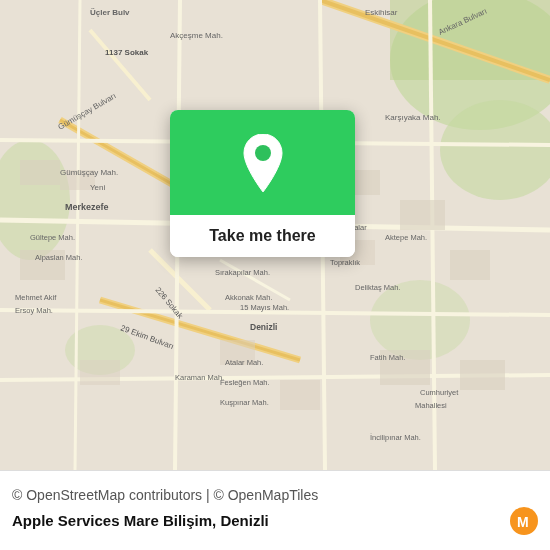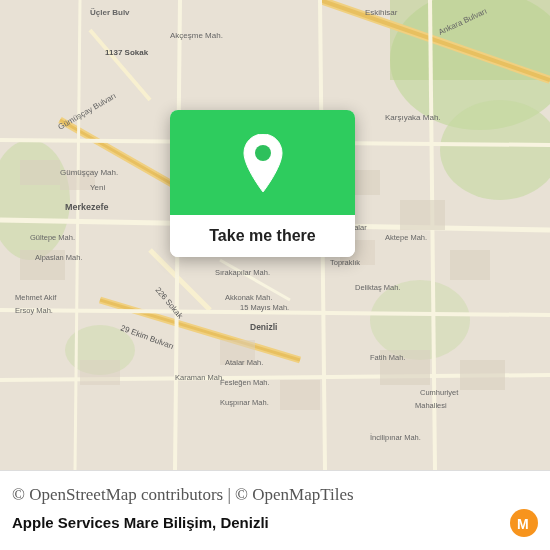--- a/index.html
+++ b/index.html
@@ -67,24 +67,23 @@
       height: 80px;
       background: #fff;
       border-top: 1px solid #ddd;
       display: flex;
       flex-direction: column;
       justify-content: center;
       padding: 0 12px;
     }
 
     #attribution {
-      font-size: 17px;
+      font-size: 14px;
       color: #555;
       margin-bottom: 4px;
-      font-family: Liberation Serif, serif;
     }
 
     #place-info {
       display: flex;
       align-items: center;
       justify-content: space-between;
     }
 
     #place-name {
       font-size: 15px;

